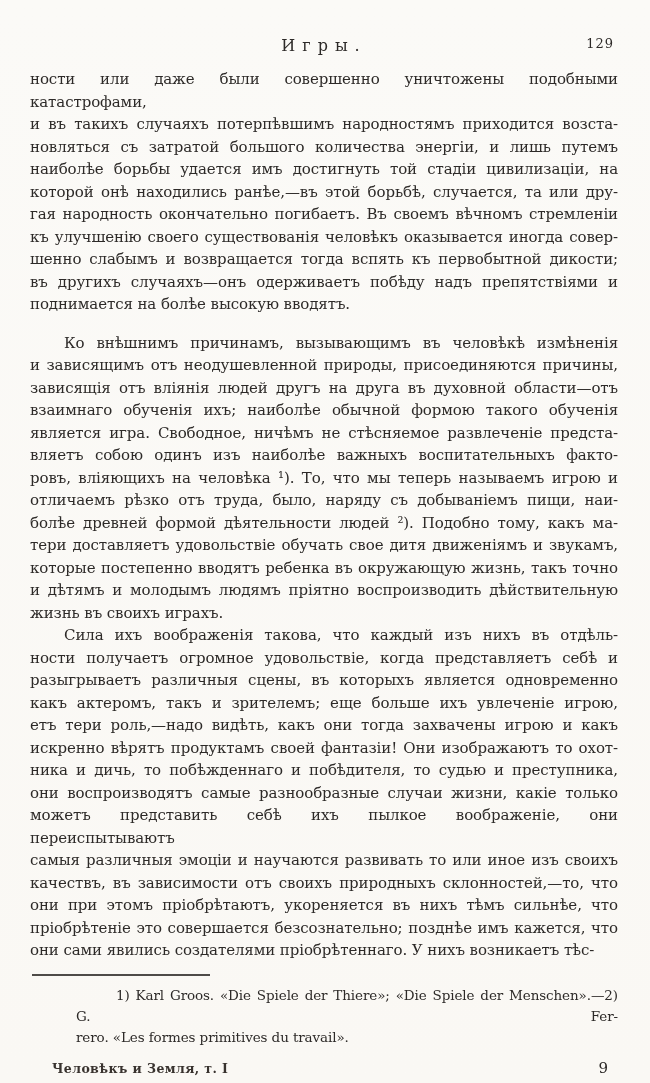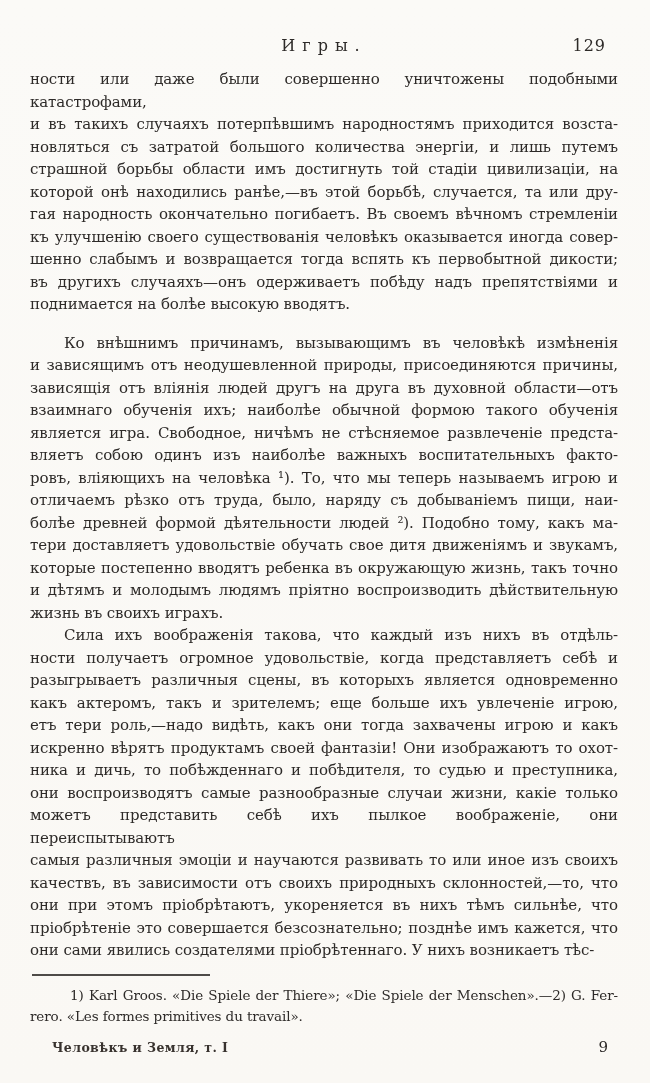--- a/index.html
+++ b/index.html
@@ -30,23 +30,23 @@
   .running-title {
     position: absolute;
     left: 50%;
     transform: translateX(-50%);
     font-size: 16px;
     letter-spacing: 7px;
     white-space: nowrap;
   }
   .page-number {
     position: absolute;
-    right: 12px;
+    right: 4px;
     top: 0;
-    font-size: 16px;
+    font-size: 13px;
     letter-spacing: 1px;
   }
   .body-text {
     margin: 10px 32px 0 30px;
   }
   .paragraph.space-before {
     margin-top: 16px;
   }
   .text-line {
     font-size: 15px;
@@ -67,20 +67,21 @@
     margin: 12px 32px 0 30px;
   }
   .footnote-rule {
     width: 178px;
     height: 2px;
     background: #4e4b48;
     margin-left: 2px;
   }
   .footnote-lines {
     margin-top: 9px;
+    margin-left: 46px;
   }
   .footnote-line {
     font-size: 13.5px;
     line-height: 21px;
     letter-spacing: -0.1px;
     text-align: justify;
     text-align-last: justify;
   }
   .footnote-line.last {
     text-align-last: left;
@@ -114,21 +115,21 @@
   <div class="header">
     <span class="running-title">Игры.</span>
     <span class="page-number">129</span>
   </div>
 
   <div class="body-text" id="body-text">
       <div class="paragraph">
         <div class="text-line">ности или даже были совершенно уничтожены подобными катастрофами,</div>
         <div class="text-line">и въ такихъ случаяхъ потерпѣвшимъ народностямъ приходится возста-</div>
         <div class="text-line">новляться съ затратой большого количества энергіи, и лишь путемъ</div>
-        <div class="text-line">страшной борьбы области имъ достигнуть той стадіи цивилизаціи, на</div>
+        <div class="text-line">наиболѣе борьбы удается имъ достигнуть той стадіи цивилизаціи, на</div>
         <div class="text-line">которой онѣ находились ранѣе,—въ этой борьбѣ, случается, та или дру-</div>
         <div class="text-line">гая народность окончательно погибаетъ. Въ своемъ вѣчномъ стремленіи</div>
         <div class="text-line">къ улучшенію своего существованія человѣкъ оказывается иногда совер-</div>
         <div class="text-line">шенно слабымъ и возвращается тогда вспять къ первобытной дикости;</div>
         <div class="text-line">въ другихъ случаяхъ—онъ одерживаетъ побѣду надъ препятствіями и</div>
         <div class="text-line last">поднимается на болѣе высокую вводятъ.</div>
       </div>
       <div class="paragraph space-before">
         <div class="text-line indent">Ко внѣшнимъ причинамъ, вызывающимъ въ человѣкѣ измѣненія</div>
         <div class="text-line">и зависящимъ отъ неодушевленной природы, присоединяются причины,</div>

